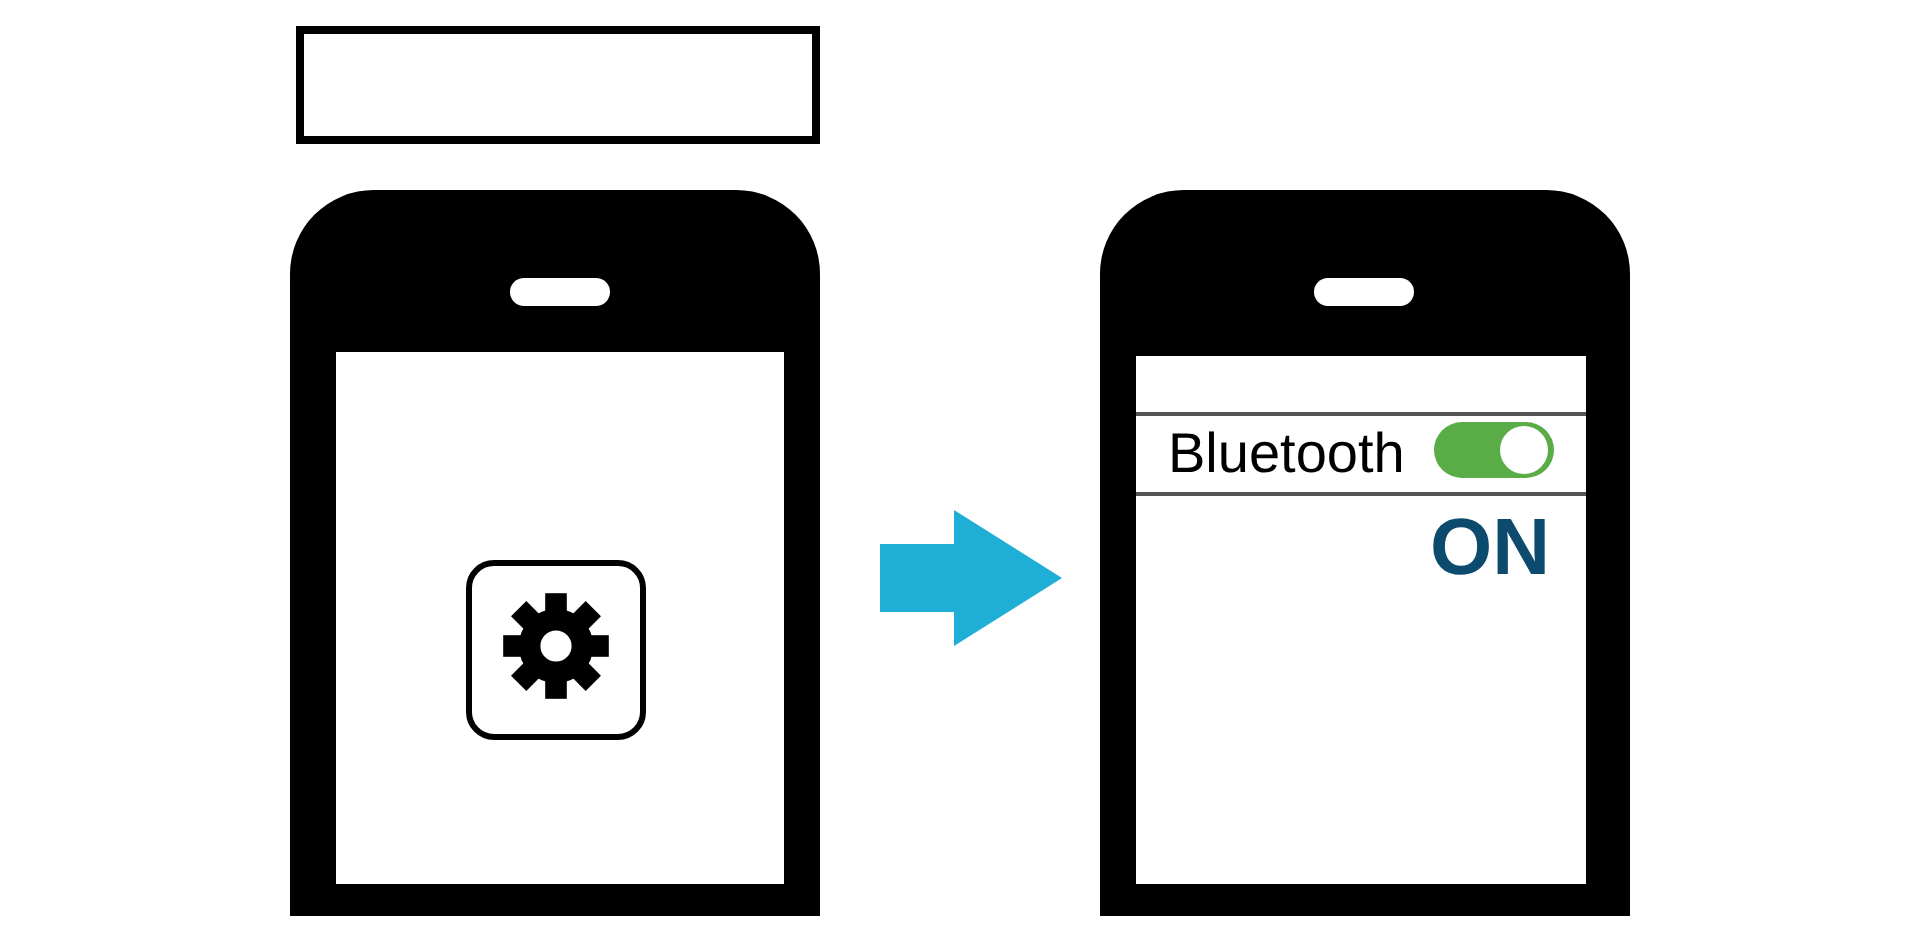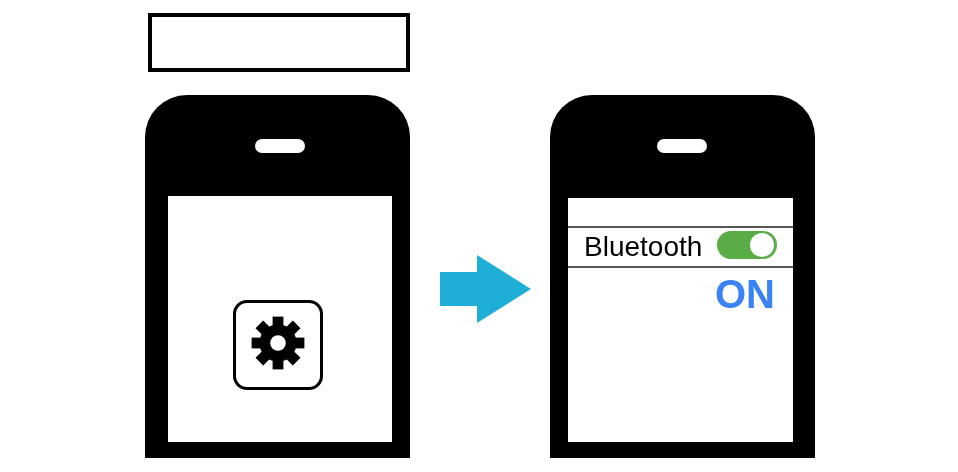--- a/index.html
+++ b/index.html
@@ -41,21 +41,20 @@
     background: #ffffff;
     border-radius: 7px;
   }
   .phone-left  .speaker { left: 110px; }
   .phone-right .speaker { left: 107px; }
 
   .screen {
     position: absolute;
     background: #ffffff;
     bottom: 16px;
-    margin-top: 20px;
   }
   .phone-left .screen {
     left: 23px; top: 81px; width: 224px;
   }
   .phone-right .screen {
     left: 18px; top: 83px; width: 225px;
   }
 
   
   .settings-button {
@@ -93,21 +92,21 @@
     display: block;
     cursor: pointer;
   }
   .on-row {
     text-align: right;
     padding: 6px 18px 0 0;
   }
   .on-text {
     font-size: 40px;
     font-weight: bold;
-    color: #3b82f6;
+    color: #0c4a6e;
     line-height: 1;
     letter-spacing: 0px;
   }
 
   
   .arrow {
     position: absolute;
     left: 438px; top: 253px;
   }
 </style>

